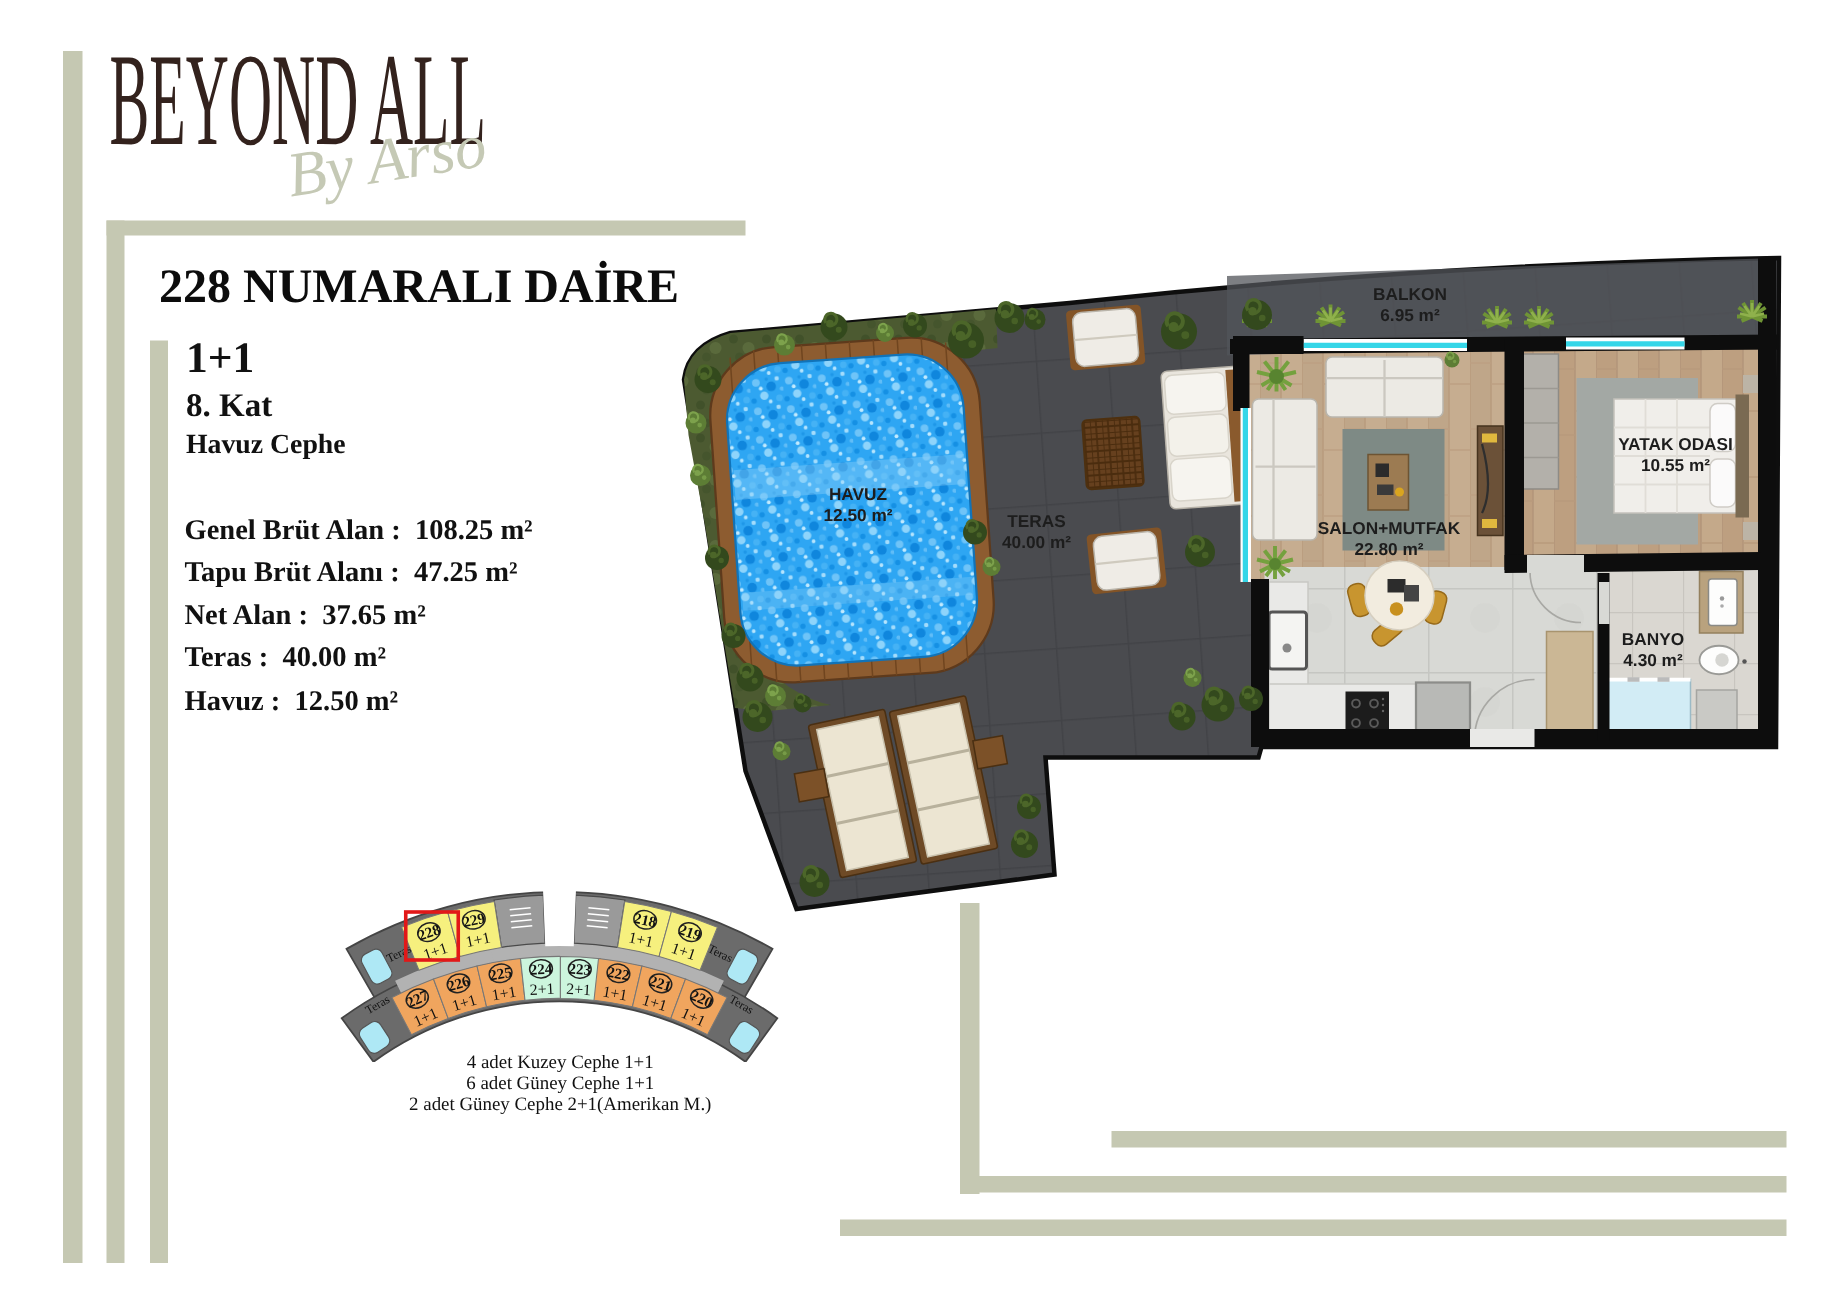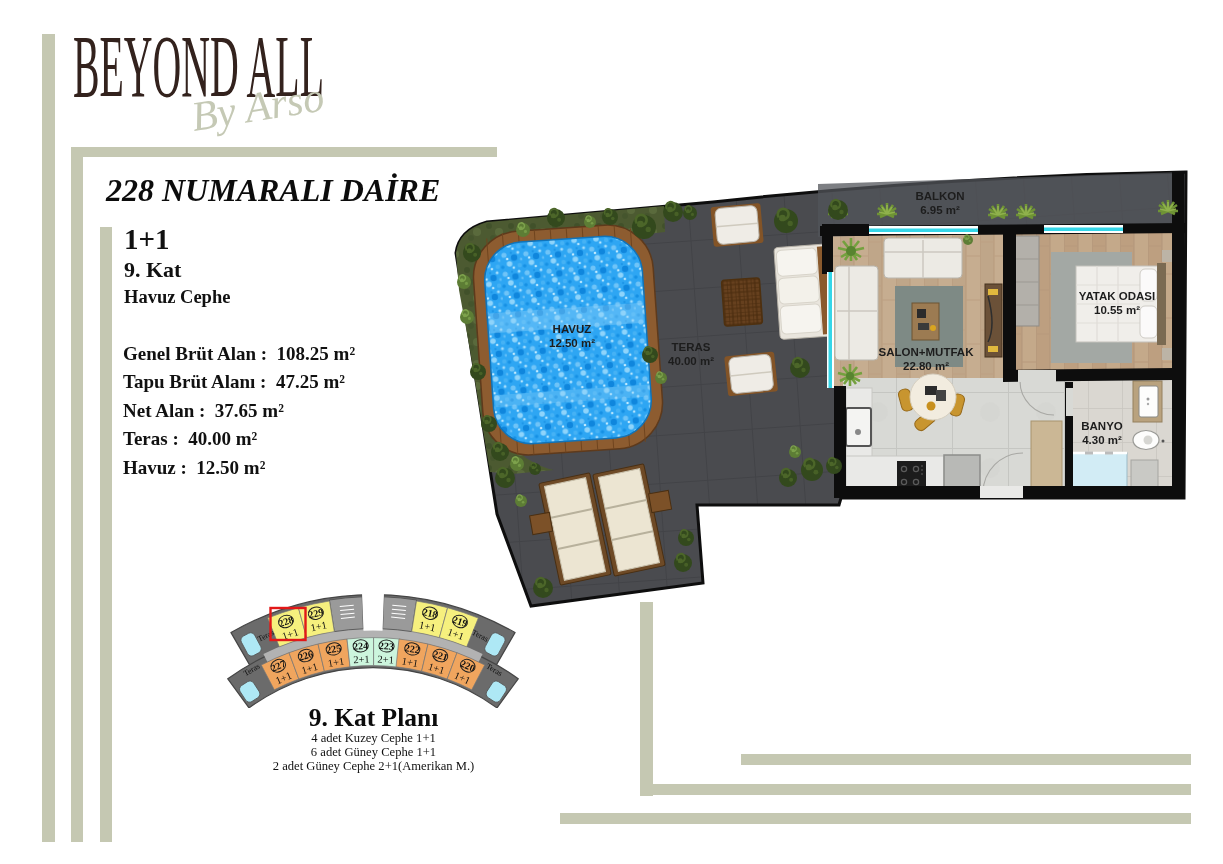--- a/index.html
+++ b/index.html
@@ -14,23 +14,23 @@
 <div class="sage" style="left:640px;top:602px;width:13px;height:194px;"></div>
 <div class="sage" style="left:640px;top:784px;width:551px;height:11px;"></div>
 <div class="sage" style="left:741px;top:754px;width:450px;height:11px;"></div>
 <div class="sage" style="left:560px;top:813px;width:631px;height:11px;"></div>
 
 <svg class="abs" style="left:0;top:0;" width="420" height="160" viewBox="0 0 420 160">
   <text x="73" y="96" font-family="Liberation Serif" font-size="88" fill="#33221d" textLength="251" lengthAdjust="spacingAndGlyphs">BEYOND ALL</text>
   <text x="194" y="131" font-family="Liberation Serif" font-size="42" font-style="italic" fill="#c5c9b5" transform="rotate(-9 194 131)">By Arso</text>
 </svg>
 
-<div class="abs" style="left:106px;top:172px;font-family:'Liberation Serif',serif;font-weight:bold;font-size:32px;color:#0c0c0c;font-style:italic;">228 NUMARALI DAİRE</div>
+<div class="abs" style="left:106px;top:172px;font-family:'Liberation Serif',serif;font-weight:bold;font-size:32px;color:#0c0c0c;">228 NUMARALI DAİRE</div>
 <div class="abs" style="left:124px;top:223px;font-family:'Liberation Serif',serif;font-weight:bold;font-size:29px;color:#111;">1+1</div>
-<div class="abs" style="left:124px;top:257px;font-family:'Liberation Serif',serif;font-weight:bold;font-size:22px;color:#111;">9. Kat</div>
+<div class="abs" style="left:124px;top:257px;font-family:'Liberation Serif',serif;font-weight:bold;font-size:22px;color:#111;">8. Kat</div>
 <div class="abs" style="left:124px;top:287px;font-family:'Liberation Serif',serif;font-weight:bold;font-size:18.5px;color:#111;">Havuz Cephe</div>
 <div class="abs" style="left:123px;top:340px;font-family:'Liberation Serif',serif;font-weight:bold;font-size:19px;color:#111;line-height:28.4px;">
 Genel Brüt Alan :&nbsp; 108.25 m²<br>
 Tapu Brüt Alanı :&nbsp; 47.25 m²<br>
 Net Alan :&nbsp; 37.65 m²<br>
 Teras :&nbsp; 40.00 m²<br>
 Havuz :&nbsp; 12.50 m²
 </div>
 
 <svg class="abs" style="left:440px;top:165px;" width="755" height="450" viewBox="440 165 755 450">
@@ -487,14 +487,13 @@
 <rect x="487.4" y="633.4" width="15" height="22" rx="4.5" fill="#aee8f5" stroke="#555" stroke-width="0.8" transform="rotate(28 494.9 644.4)"></rect>
 <rect x="488.3" y="682.1" width="16" height="19" rx="4.5" fill="#aee8f5" stroke="#555" stroke-width="0.8" transform="rotate(33 496.3 691.6)"></rect>
 <text x="267" y="638" text-anchor="middle" font-family="Liberation Serif" font-size="8" fill="#111" transform="rotate(-26 267 638)">Teras</text>
 <text x="253" y="672" text-anchor="middle" font-family="Liberation Serif" font-size="8" fill="#111" transform="rotate(-30 253 672)">Teras</text>
 <text x="479" y="638" text-anchor="middle" font-family="Liberation Serif" font-size="8" fill="#111" transform="rotate(26 479 638)">Teras</text>
 <text x="493" y="672" text-anchor="middle" font-family="Liberation Serif" font-size="8" fill="#111" transform="rotate(30 493 672)">Teras</text>
 <rect x="270.5" y="608" width="35" height="32" fill="none" stroke="#e21818" stroke-width="2.4"></rect>
 </svg>
 
 <div class="abs" style="left:0;top:703px;width:747px;text-align:center;">
- <div style="font-family:'Liberation Serif',serif;font-weight:bold;font-size:25.5px;color:#0c0c0c;">9. Kat Planı</div>
  <div style="font-family:'Liberation Serif',serif;font-size:12.6px;color:#111;line-height:13.8px;margin-top:-1px;">4 adet Kuzey Cephe 1+1<br>6 adet Güney Cephe 1+1<br>2 adet Güney Cephe 2+1(Amerikan M.)</div>
 </div>
 </body></html>

